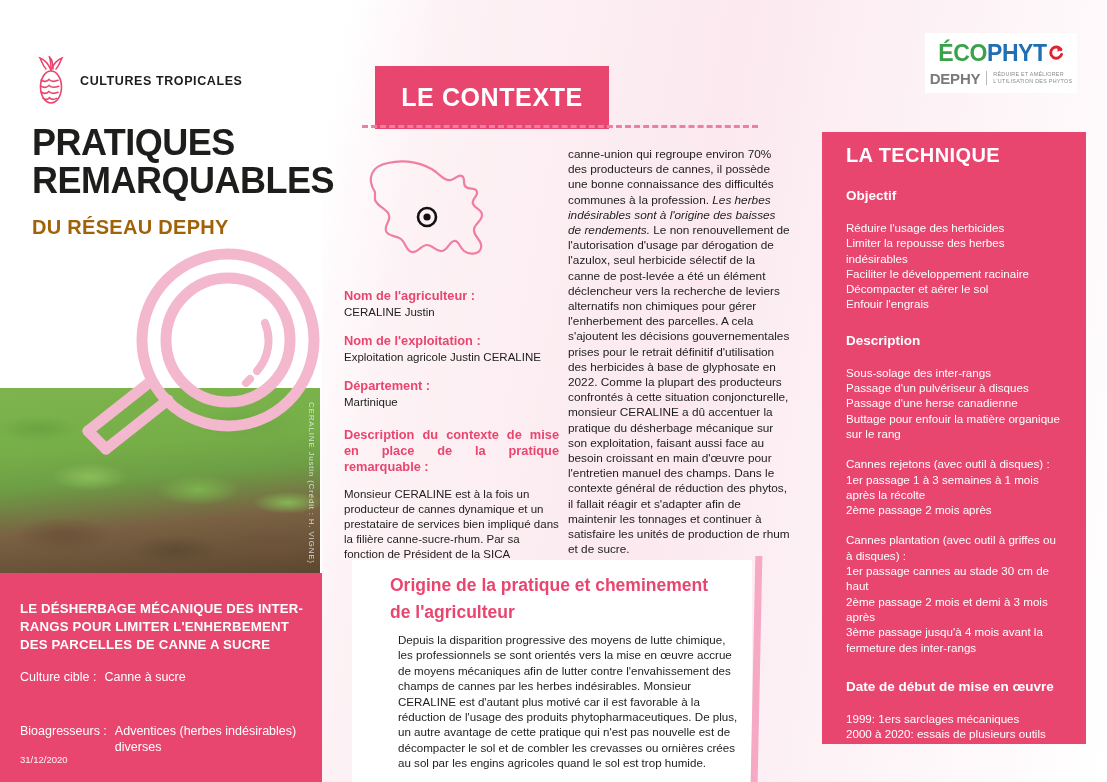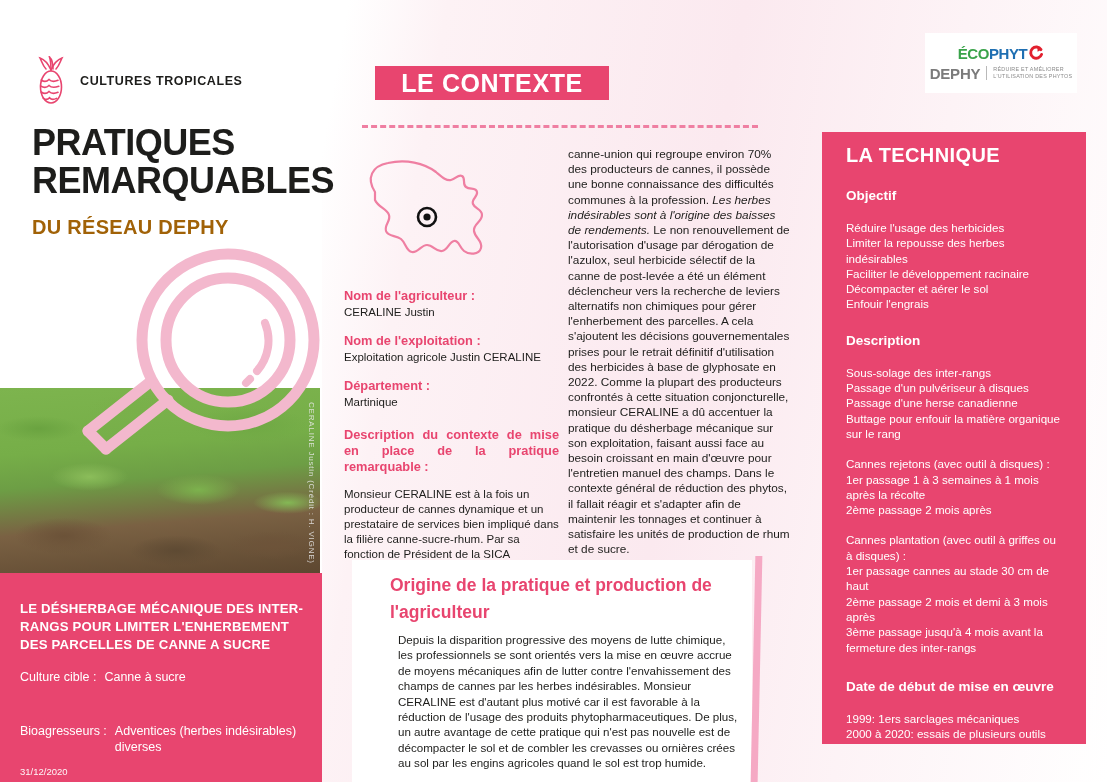--- a/index.html
+++ b/index.html
@@ -78,25 +78,25 @@
   .lpb-title {
     position:absolute; left:20px; top:27px; width:290px;
     font-size:13.2px; line-height:18px; font-weight:bold; letter-spacing:0.2px;
   }
   .lpb-row { position:absolute; left:20px; display:flex; font-size:12.5px; line-height:16px; }
   .lpb-row.r1 { top:96px; }
   .lpb-row.r2 { top:150px; }
   .lpb-key { white-space:nowrap; }
   .lpb-val { margin-left:8px; }
   .lpb-date {
-    position:absolute; left:20px; top:181px; font-size:9.5px; color:#ffffff; opacity:.95;margin-top:12px;
+    position:absolute; left:20px; top:181px; font-size:9.5px; color:#ffffff; opacity:.95;
   }
   
   .ctx-banner {
-    position:absolute; left:375px; top:66px; width:234px; height:34px;
+    position:absolute; left:375px; top:66px; width:234px; height:63px;
     background:#e8456f; display:flex; align-items:center; justify-content:center;
   }
   .ctx-banner span {
     color:#ffffff; font-size:25px; font-weight:bold; letter-spacing:0.6px;
   }
   .dashed-sep {
     position:absolute; left:362px; top:125px; width:396px; height:0;
     border-top:3px dashed #ef7fa2;
   }
   .map-wrap { position:absolute; left:348px; top:145px; width:190px; height:140px; }
@@ -137,21 +137,21 @@
   }
   .tech-list { margin-top:17px; font-size:11.6px; line-height:15.3px; }
   .tech-list div { white-space:normal; }
   .tech-gap { height:15px; }
   
   .logo-box {
     position:absolute; left:925px; top:33px; width:152px; height:60px;
     background:#ffffff; display:flex; flex-direction:column;
     align-items:center; justify-content:center; gap:3px;
   }
-  .logo-line1 { display:flex; align-items:center; font-weight:bold; font-size:15px; letter-spacing:-0.4px;justify-content:flex-end; }
+  .logo-line1 { display:flex; align-items:center; font-weight:bold; font-size:23px; letter-spacing:-0.4px;justify-content:flex-end; }
   .logo-e { color:#3aa34a; }
   .logo-phyt { color:#1f6fb2; }
   .logo-arrow { margin-left:1px; }
   .logo-line2 { display:flex; align-items:center; gap:6px; }
   .logo-dephy { color:#7b7b7b; font-weight:bold; font-size:15px; letter-spacing:-0.2px; }
   .logo-tag {
     border-left:1px solid #b9b9b9; padding-left:6px;
     color:#8a8a8a; font-size:5.4px; line-height:7px; letter-spacing:0.25px;
   }
 </style>
@@ -248,21 +248,21 @@
   <div class="info-value">Martinique</div>
 
   <div class="desc-label">Description du contexte de mise en place de la pratique remarquable :</div>
   <div class="desc-body">Monsieur CERALINE est à la fois un producteur de cannes dynamique et un prestataire de services bien impliqué dans la filière canne-sucre-rhum. Par sa fonction de Président de la SICA</div>
 </div>
 
 <div class="ctx-rightcol">
   <span>canne-union qui regroupe environ 70% des producteurs de cannes, il possède une bonne connaissance des difficultés communes à la profession. </span><em>Les herbes indésirables sont à l'origine des baisses de rendements.</em><span> Le non renouvellement de l'autorisation d'usage par dérogation de l'azulox, seul herbicide sélectif de la canne de post-levée a été un élément déclencheur vers la recherche de leviers alternatifs non chimiques pour gérer l'enherbement des parcelles. A cela s'ajoutent les décisions gouvernementales prises pour le retrait définitif d'utilisation des herbicides à base de glyphosate en 2022. Comme la plupart des producteurs confrontés à cette situation conjoncturelle, monsieur CERALINE a dû accentuer la pratique du désherbage mécanique sur son exploitation, faisant aussi face au besoin croissant en main d'œuvre pour l'entretien manuel des champs. Dans le contexte général de réduction des phytos, il fallait réagir et s'adapter afin de maintenir les tonnages et continuer à satisfaire les unités de production de rhum et de sucre.</span>
 </div>
 
-<div class="origine-title">Origine de la pratique et production de l'agriculteur</div>
+<div class="origine-title">Origine de la pratique et cheminement de l'agriculteur</div>
 <div class="origine-body">Depuis la disparition progressive des moyens de lutte chimique, les professionnels se sont orientés vers la mise en œuvre accrue de moyens mécaniques afin de lutter contre l'envahissement des champs de cannes par les herbes indésirables. Monsieur CERALINE est d'autant plus motivé car il est favorable à la réduction de l'usage des produits phytopharmaceutiques. De plus, un autre avantage de cette pratique qui n'est pas nouvelle est de décompacter le sol et de combler les crevasses ou ornières crées au sol par les engins agricoles quand le sol est trop humide.</div>
 
 <div class="tech-panel">
   <div class="tech-title">LA TECHNIQUE</div>
 
   <div class="tech-head">Objectif</div>
   <div class="tech-list">
     <div>Réduire l'usage des herbicides</div>
     <div>Limiter la repousse des herbes indésirables</div>
     <div>Faciliter le développement racinaire</div>

